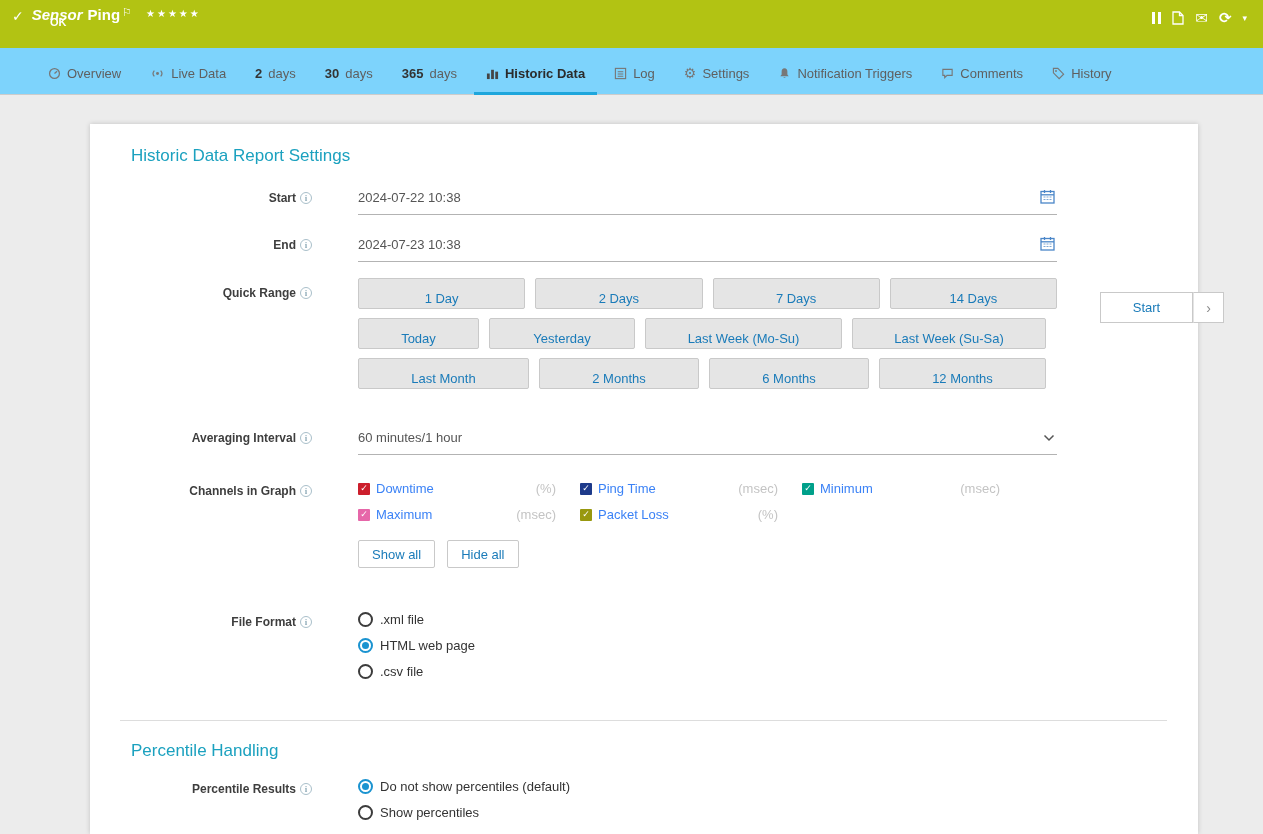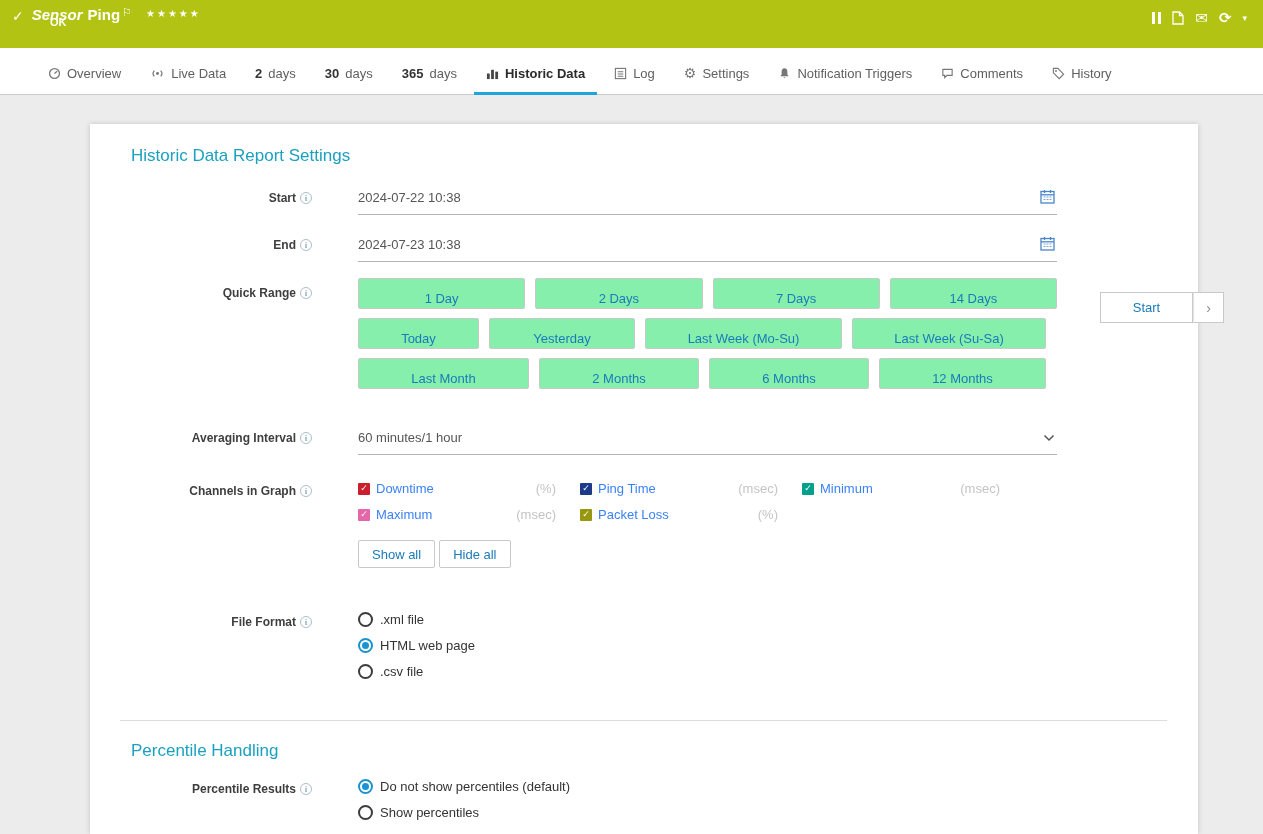--- a/index.html
+++ b/index.html
@@ -23,21 +23,21 @@
   .hstars { font-size: 10px; letter-spacing: 2px; margin: 2px 0 0 14px; }
   .hstatus { position: absolute; left: 50px; top: 16px; font-size: 11px; font-weight: bold; }
   .hicons { position: absolute; right: 16px; top: 9px; display: flex; align-items: center; gap: 11px; }
   .hicons > span { display: inline-flex; cursor: pointer; align-items: center; }
   .icon-pause { width: 9px; height: 12px; border-left: 3px solid #fff; border-right: 3px solid #fff; }
   .icon-mail::after { content: "\2709"; font-size: 15px; }
   .icon-refresh::after { content: "\27F3"; font-size: 15px; font-weight: bold; }
   .icon-caret::after { content: "\25BE"; font-size: 9px; }
 
   
-  .tabs { height: 47px; background: #ffffff; border-bottom: 1px solid #ccc; display: flex; align-items: flex-end; padding-left: 36px; }
+  .tabs { height: 47px; background: #7dd3fc; border-bottom: 1px solid #ccc; display: flex; align-items: flex-end; padding-left: 36px; }
   .tab { display: flex; align-items: center; gap: 6px; padding: 0 12px 11px; margin: 0 5px -1px 0; color: #5f5f5f; cursor: pointer; border-bottom: 3px solid transparent; white-space: nowrap; }
   .tab.active { color: #2b2b2b; font-weight: bold; border-bottom-color: #1ea6dc; }
   .ticon { display: inline-flex; }
   .tnum { font-weight: bold; color: #333; }
   .icon-gear::after { content: "\2699"; font-size: 14px; color: #777; }
 
   
   .page { position: relative; height: 739px; }
   .card { position: absolute; left: 90px; top: 29px; width: 1108px; height: 710px; background: #fff; box-shadow: 0 0 5px rgba(0,0,0,.18); overflow: hidden; padding-top: 22px; }
   .section-title { color: #1ba1bf; font-size: 17px; font-weight: 400; margin: 0 0 0 41px; }
@@ -46,33 +46,33 @@
   .flabel { flex: 0 0 222px; text-align: right; font-weight: bold; font-size: 12px; color: #3e3e3e; padding-top: 3px; }
   .flabel.pt8 { padding-top: 8px; }
   .info { display: inline-block; width: 12px; height: 12px; border-radius: 50%; border: 1px solid #a9bfca; color: #93aebb; font-size: 9px; line-height: 10px; text-align: center; font-weight: bold; font-family: "Liberation Serif", serif; margin-left: 4px; vertical-align: 1px; cursor: pointer; }
   .info::after { content: "i"; }
   .fctrl { margin-left: 46px; width: 699px; }
 
   .ufield { position: relative; border-bottom: 1px solid #b3b3b3; padding: 2px 30px 9px 0; color: #555; cursor: text; }
   .ficon { position: absolute; right: 2px; top: 1px; cursor: pointer; display: inline-flex; }
 
   .qr-row { display: flex; gap: 10px; margin-bottom: 9px; }
-  .qbtn { height: 31px; border: 1px solid #c9c9c9; border-radius: 2px; background: #86efac; color: #1a7bb9; text-align: center; font-size: 13px; font-family: inherit; cursor: pointer; padding: 12px; }
+  .qbtn { height: 31px; border: 1px solid #c9c9c9; border-radius: 2px; background: #e5e5e5; color: #1a7bb9; text-align: center; font-size: 13px; font-family: inherit; cursor: pointer; padding: 12px; }
   .qr-row.equal .qbtn { flex: 1; }
   .w121{width:121px}.w146{width:146px}.w197{width:197px}.w194{width:194px}
   .w171{width:171px}.w160{width:160px}.w167{width:167px}
 
   .ch-grid { display: grid; grid-template-columns: repeat(3, 222px); row-gap: 11px; }
   .ch-cell { display: flex; align-items: center; padding-right: 24px; cursor: pointer; }
   .ch-box { width: 12px; height: 12px; min-width: 12px; display: inline-flex; align-items: center; justify-content: center; border-radius: 1px; }
   .ch-box::after { content: "\2713"; color: #fff; font-size: 9px; font-weight: bold; line-height: 1; }
   .ch-name { margin-left: 6px; color: #3b82f6; }
   .ch-unit { margin-left: auto; color: #c4c4c4; }
 
-  .sbtns { display: flex; gap: 4px; margin-top: 18px; }
+  .sbtns { display: flex; gap: 12px; margin-top: 18px; }
   .sbtn { height: 28px; padding: 0 13px; border: 1px solid #c9c9c9; border-radius: 2px; background: #fff; color: #1a7bb9; font-size: 13px; font-family: inherit; cursor: pointer; }
 
   .radio-row { display: flex; align-items: center; margin-bottom: 11px; cursor: pointer; }
   .radio { width: 15px; height: 15px; min-width: 15px; border-radius: 50%; border: 2px solid #3c3c3c; position: relative; background: #fff; }
   .radio.checked { border-color: #1a93d0; }
   .radio.checked::after { content: ""; position: absolute; left: 2px; top: 2px; width: 7px; height: 7px; border-radius: 50%; background: #1a93d0; }
   .radio-label { margin-left: 7px; color: #333; }
 
   .divider { border-top: 1px solid #ddd; margin: 30px 31px 0 30px; }
 

